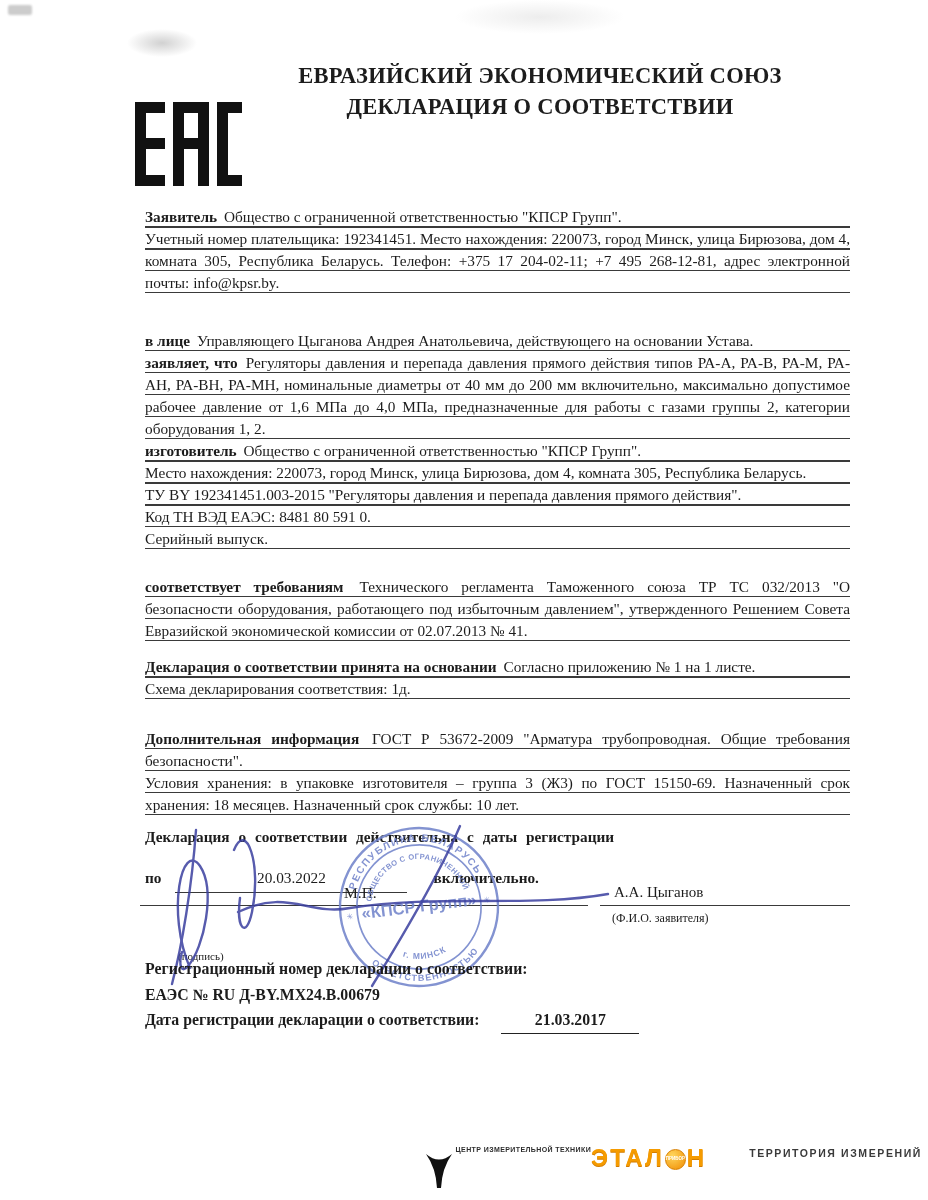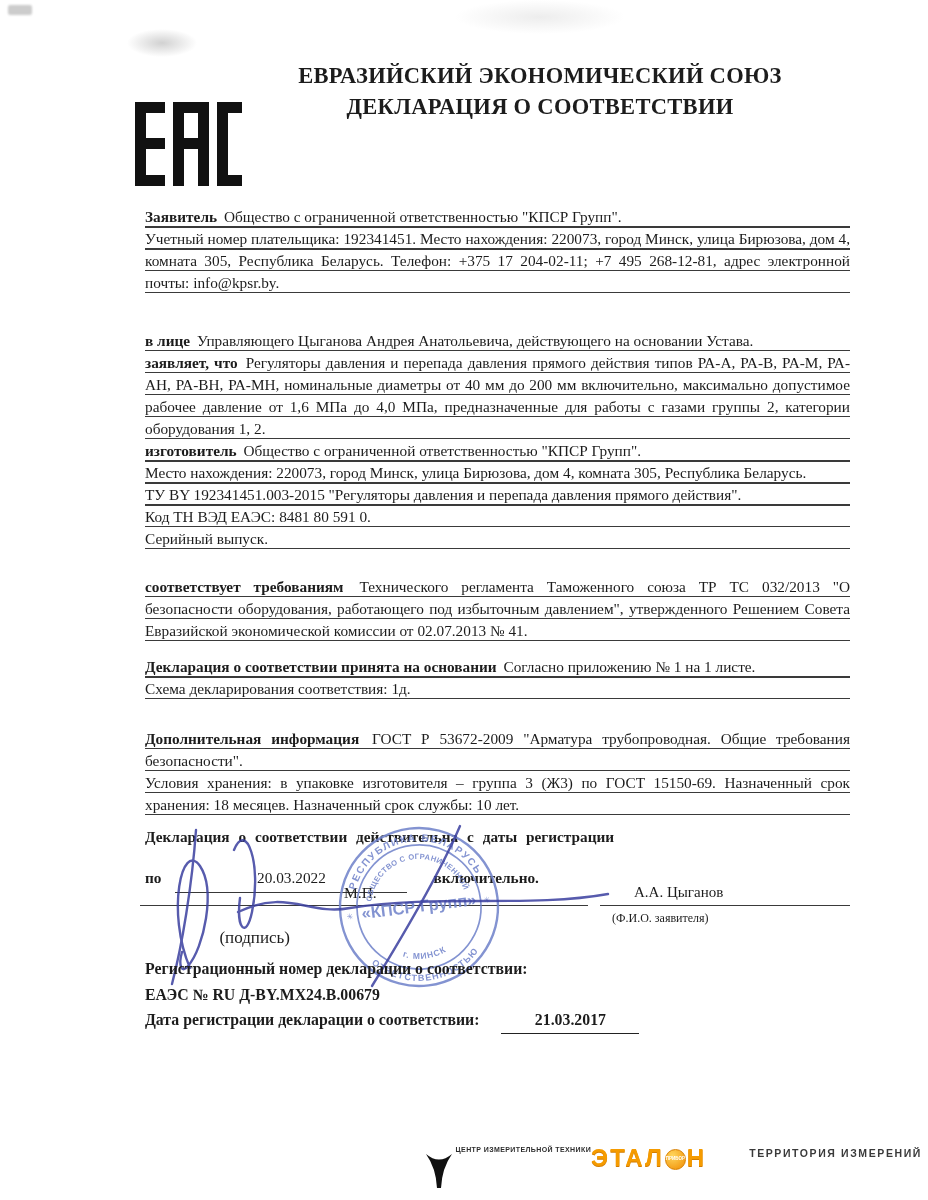--- a/index.html
+++ b/index.html
@@ -33,22 +33,22 @@
   #b5{margin-bottom:8px;}
   .plainline{margin:0;font-weight:bold;line-height:26px;word-spacing:5px;}
   .validity-row{margin:14px 0 0 0;line-height:28px;}
   .po{font-weight:bold;}
   .date-slot{display:inline-block;width:232px;text-align:center;border-bottom:1.4px solid #383838;margin-left:14px;}
   .incl{font-weight:bold;margin-left:26px;}
 
   
   .sig-rule-left{position:absolute;left:140px;top:905px;width:448px;border-top:1.4px solid #3a3a3a;}
   .sig-rule-right{position:absolute;left:600px;top:905px;width:250px;border-top:1.4px solid #3a3a3a;}
-  .podpis{position:absolute;left:178px;top:928px;width:112px;text-align:right;font-size:17px;}
-  .fio-name{position:absolute;left:634px;top:884px;font-size:15px;text-align:right;}
+  .podpis{position:absolute;left:178px;top:950px;width:112px;text-align:left;font-size:11px;}
+  .fio-name{position:absolute;left:614px;top:884px;font-size:15px;text-align:right;}
   .fio-label{position:absolute;left:612px;top:911px;font-size:12px;}
   .mp{position:absolute;left:344px;top:884px;font-size:15.5px;}
   .stamp{position:absolute;left:334px;top:822px;transform:rotate(-7deg);opacity:.88;}
   .signature{position:absolute;left:138px;top:816px;opacity:.85;}
 
   
   .reg{position:absolute;left:145px;top:956px;font-weight:bold;font-size:15.8px;line-height:25.5px;}
   .reg p{margin:0;}
   .reg-date{display:inline-block;width:138px;text-align:center;border-bottom:1.6px solid #222;margin-left:22px;}
 

